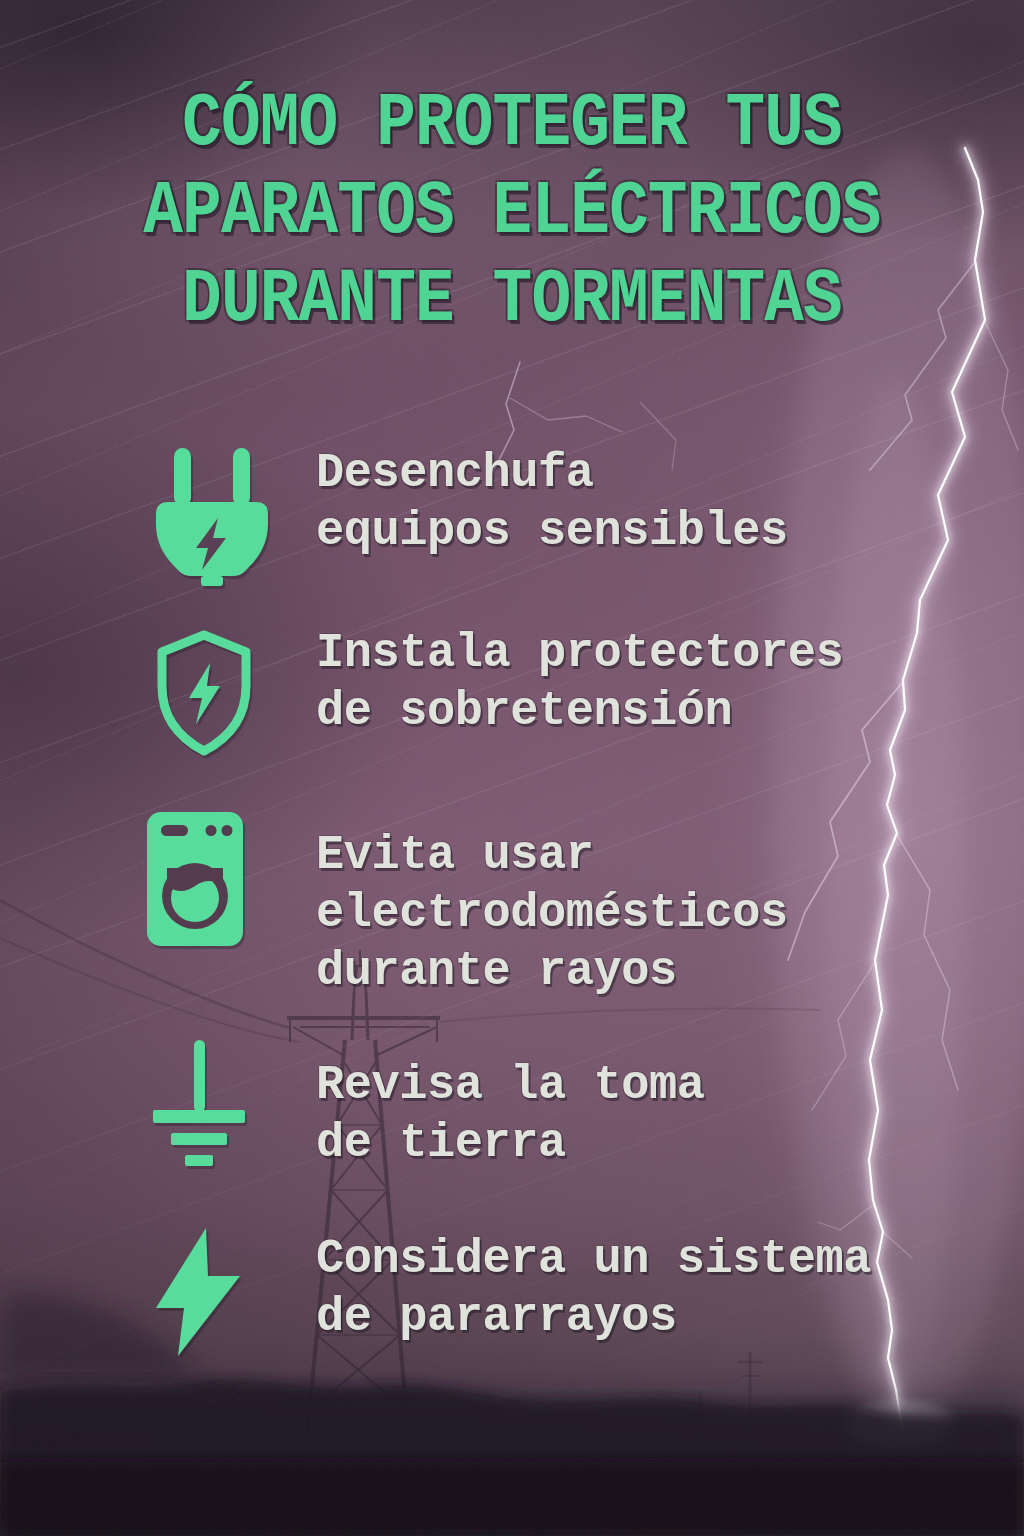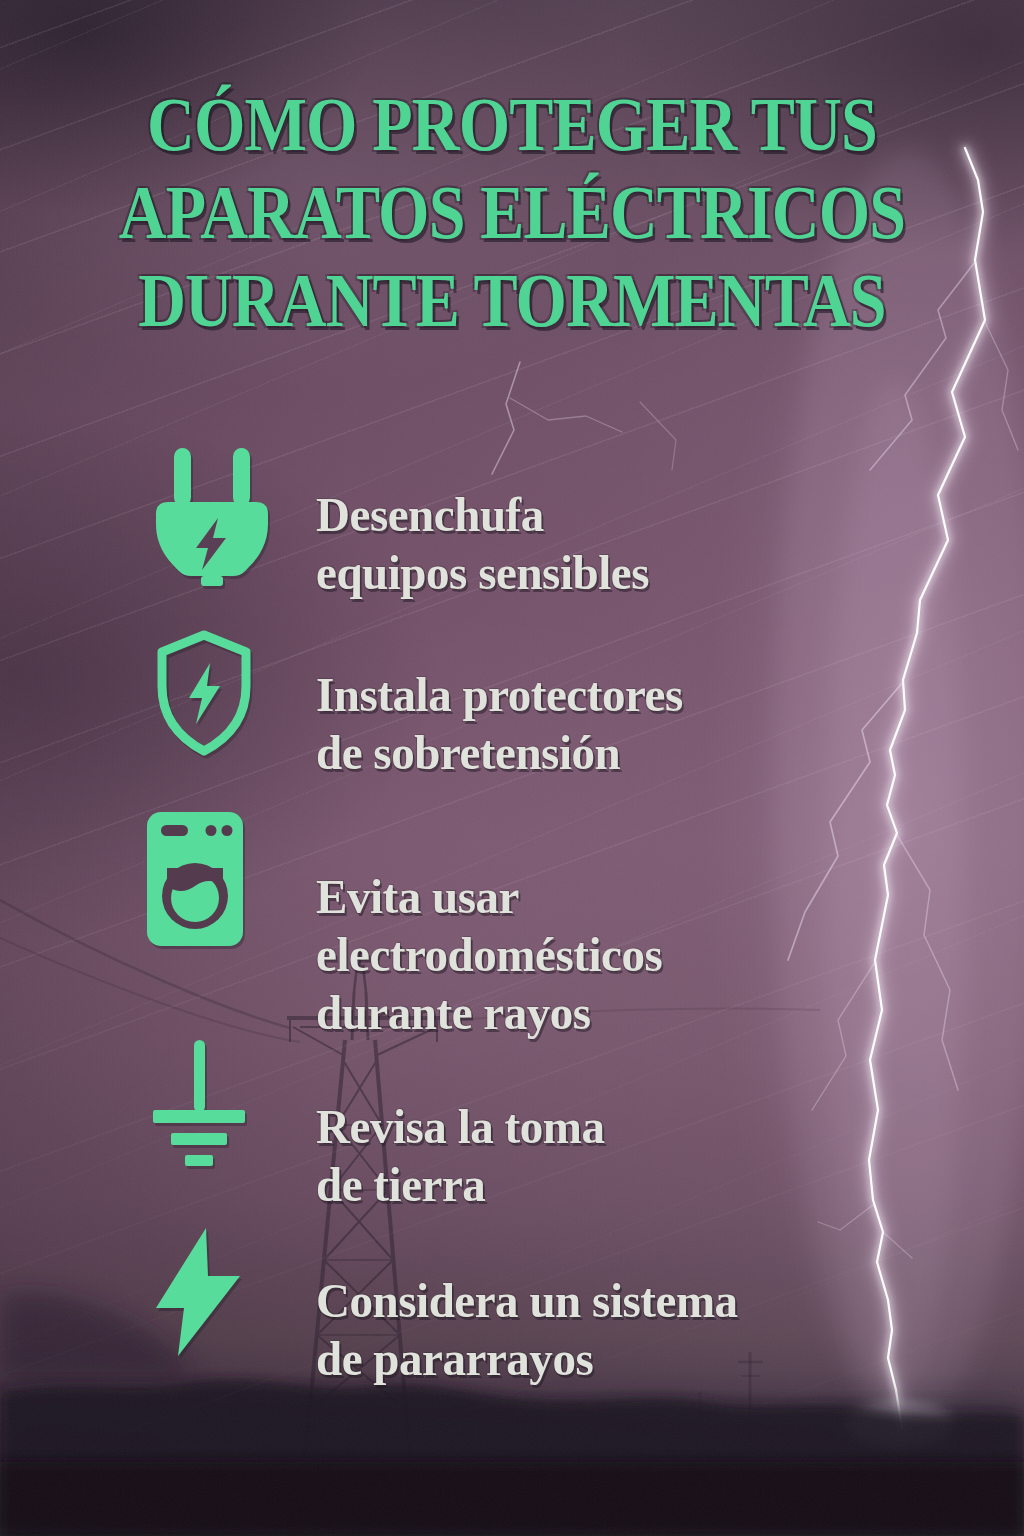--- a/index.html
+++ b/index.html
@@ -1,18 +1,18 @@
 <!DOCTYPE html>
 <html><head>
 <meta charset="utf-8">
 <style>
   html,body{margin:0;padding:0;background:#241b28;}
   .poster{
     position:relative; width:1024px; height:1536px; overflow:hidden;
-    font-family:Liberation Serif, serif;
+    font-family:Liberation Mono, monospace;
   }
   
   .bg-base{
     position:absolute; inset:0; z-index:0;
     background:
       radial-gradient(ellipse 420px 260px at 8% 2%,  rgba(30,22,34,.60), transparent 70%),
       radial-gradient(ellipse 520px 300px at 96% 3%, rgba(32,23,36,.50), transparent 70%),
       radial-gradient(ellipse 600px 380px at 2% 44%, rgba(38,27,42,.42), transparent 70%),
       radial-gradient(ellipse 500px 300px at 30% 12%,rgba(205,175,205,.10), transparent 70%),
       radial-gradient(ellipse 300px 900px at 89% 52%,rgba(233,205,235,.16), transparent 70%),
@@ -34,21 +34,21 @@
   .title-line{
     font-size:76px; line-height:88px; font-weight:700; letter-spacing:-1px;
     color:#4fd494; transform:scaleX(.87);
     text-shadow:3px 4px 0 rgba(28,20,32,.55), -2px 2px 0 rgba(28,20,32,.30),
                 2px -2px 0 rgba(28,20,32,.30), -2px -2px 0 rgba(28,20,32,.25);
     white-space:nowrap;
   }
   
   .item{position:absolute; left:0; width:100%; height:0; z-index:5;}
   .item .icon{position:absolute; filter:drop-shadow(2px 3px 0 rgba(28,20,32,.30));}
-  .item .txt{position:absolute; left:316px; top:0;margin-top:42px;}
+  .item .txt{position:absolute; left:316px; top:0;}
   .tl{
     font-size:49px; line-height:58px; font-weight:700; letter-spacing:-.5px;
     color:#e0e3db; white-space:nowrap; transform:scaleX(.96); transform-origin:0 50%;
     text-shadow:2px 3px 0 rgba(30,22,34,.48), -1px 1px 0 rgba(30,22,34,.22),
                 1px -1px 0 rgba(30,22,34,.22);
   }
   .item1{top:444px;} .item1 .icon{left:150px; top:2px;}
   .item2{top:624px;} .item2 .icon{left:152px; top:4px;}
   .item3{top:826px;} .item3 .icon{left:147px; top:-14px;}
   .item4{top:1056px;} .item4 .icon{left:147px; top:-20px;}

